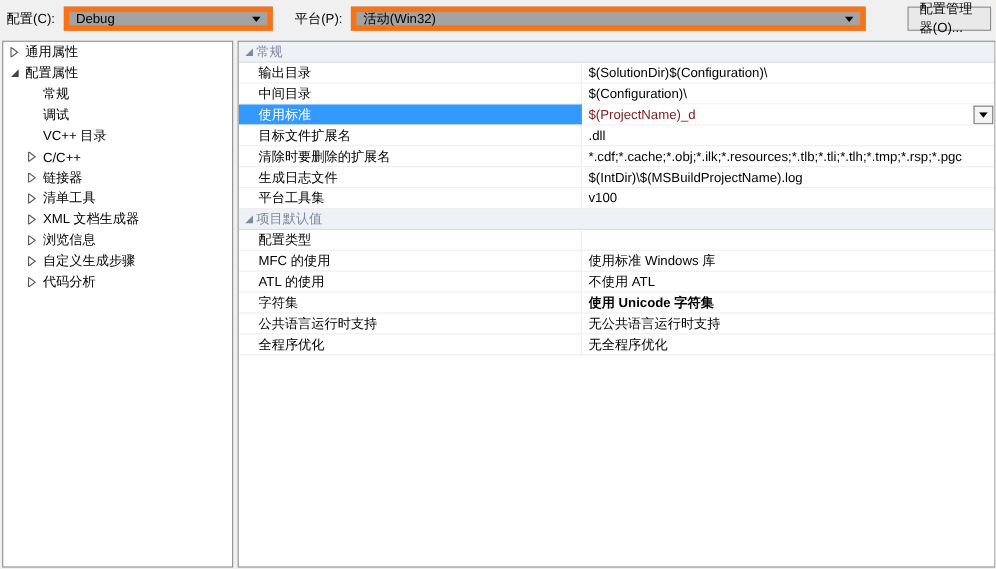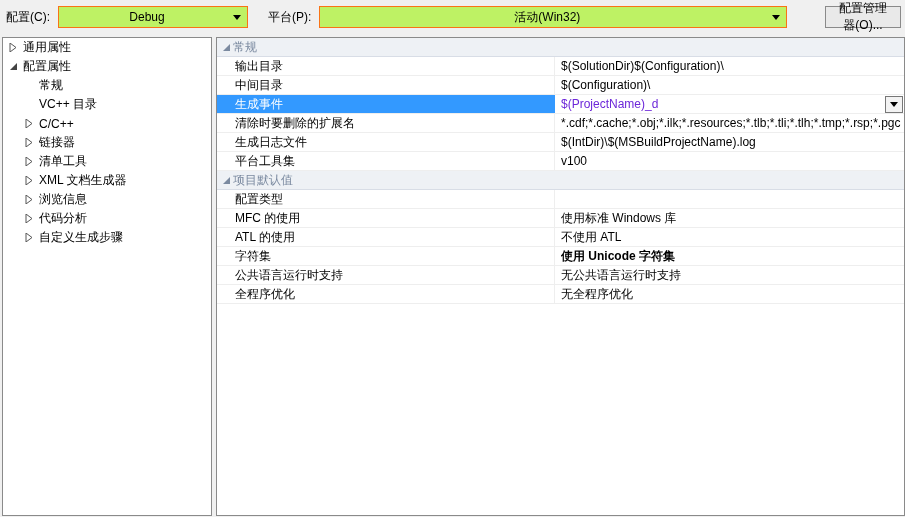--- a/index.html
+++ b/index.html
@@ -15,26 +15,25 @@
   body {
     background: linear-gradient(#f5eee6, #efe7dc 5px, #f0f0f0 6px);
   }
   .topbar {
     display: flex;
     align-items: center;
     padding: 6px 4px 8px 4px;
     gap: 6px;
     background: #f0f0f0;
     border-bottom: 1px solid #fff0;
-    text-align: center;
   }
   .lbl { color: #000; padding: 0 2px; }
   .combo {
-    background: #bef264;
-    border: 1px solid #f97316;
+    background: #a3a3a3;
+    border: 5px solid #f97316;
     height: 22px;
     display: flex; align-items: center;
     padding: 0 2px 0 6px;
     position: relative;
   }
   .combo .txt { flex: 1; }
   .combo .arrow {
     width: 16px; height: 18px;
     display: flex; justify-content: center; align-items: center;
   }
@@ -89,34 +88,34 @@
     padding-left: 2px;
   }
   .gsec .tw { width:14px; display:inline-flex; justify-content:center; align-items:center; }
   .grow {
     display: flex;
     height: 19px;
     align-items: stretch;
     border-bottom: 1px solid #eee;
   }
   .gname {
-    width: 338px;
+    width: 312px;
     padding-left: 18px;
     display:flex; align-items:center;
     border-right: 1px solid #eee;
   }
   .gval {
     flex: 1;
     padding-left: 6px;
     display:flex; align-items:center;
     overflow: hidden;
   }
   .gval .txt { white-space: nowrap; overflow:hidden; text-overflow: clip; flex:1; }
   .grow.hl .gname { background:#3399ff; color:#fff; border-right-color:#3399ff; }
-  .grow.hl .gval { background:#fff; color:#6d28d9; }
+  .grow.hl .gval { background:#fff; color:#7f1d1d; }
   .grow.hl .dd {
     width:18px; height:17px;
     border:1px solid #777;
     margin-right:1px;
     background:#f3f3f3;
     display:flex; justify-content:center; align-items:center;
   }
   .bold { font-weight: bold; }
 </style>
 </head>
@@ -176,20 +175,27 @@
           <div class="row">
             <span class="ind"></span>
             <span class="tw"></span>
             <span>常规</span>
           </div>
         </li>
         <li>
           <div class="row">
             <span class="ind"></span>
             <span class="tw"></span>
+            <span>调试</span>
+          </div>
+        </li>
+        <li>
+          <div class="row">
+            <span class="ind"></span>
+            <span class="tw"></span>
             <span>VC++ 目录</span>
           </div>
         </li>
         <li>
           <div class="row">
             <span class="ind"></span>
             <span class="tw">
               <svg width="9" height="9" viewBox="0 0 9 9">
                 <path d="M1 0 L1 9 L7 4.5 Z" fill="none" stroke="#555" stroke-width="1"></path>
               </svg>
@@ -242,32 +248,32 @@
           </div>
         </li>
         <li>
           <div class="row">
             <span class="ind"></span>
             <span class="tw">
               <svg width="9" height="9" viewBox="0 0 9 9">
                 <path d="M1 0 L1 9 L7 4.5 Z" fill="none" stroke="#555" stroke-width="1"></path>
               </svg>
             </span>
+            <span>自定义生成步骤</span>
+          </div>
+        </li>
+        <li>
+          <div class="row">
+            <span class="ind"></span>
+            <span class="tw">
+              <svg width="9" height="9" viewBox="0 0 9 9">
+                <path d="M1 0 L1 9 L7 4.5 Z" fill="none" stroke="#555" stroke-width="1"></path>
+              </svg>
+            </span>
             <span>代码分析</span>
-          </div>
-        </li>
-        <li>
-          <div class="row">
-            <span class="ind"></span>
-            <span class="tw">
-              <svg width="9" height="9" viewBox="0 0 9 9">
-                <path d="M1 0 L1 9 L7 4.5 Z" fill="none" stroke="#555" stroke-width="1"></path>
-              </svg>
-            </span>
-            <span>自定义生成步骤</span>
           </div>
         </li>
       </ul>
   </div>
 
   <div class="grid">
     <div id="grid-root">
         <div class="gsec">
           <span class="tw">
             <svg width="9" height="9" viewBox="0 0 9 9">
@@ -282,28 +288,34 @@
             <span class="txt">$(SolutionDir)$(Configuration)\</span>
           </div>
         </div>
         <div class="grow">
           <div class="gname">中间目录</div>
           <div class="gval">
             <span class="txt">$(Configuration)\</span>
           </div>
         </div>
         <div class="grow hl">
-          <div class="gname">生成事件</div>
+          <div class="gname">使用标准</div>
           <div class="gval">
             <span class="txt">$(ProjectName)_d</span>
             <span class="dd">
               <svg width="8" height="5" viewBox="0 0 8 5">
                 <path d="M0 0 L8 0 L4 5 Z" fill="#000"></path>
               </svg>
             </span>
+          </div>
+        </div>
+        <div class="grow">
+          <div class="gname">目标文件扩展名</div>
+          <div class="gval">
+            <span class="txt">.dll</span>
           </div>
         </div>
         <div class="grow">
           <div class="gname">清除时要删除的扩展名</div>
           <div class="gval">
             <span class="txt">*.cdf;*.cache;*.obj;*.ilk;*.resources;*.tlb;*.tli;*.tlh;*.tmp;*.rsp;*.pgc</span>
           </div>
         </div>
         <div class="grow">
           <div class="gname">生成日志文件</div>

